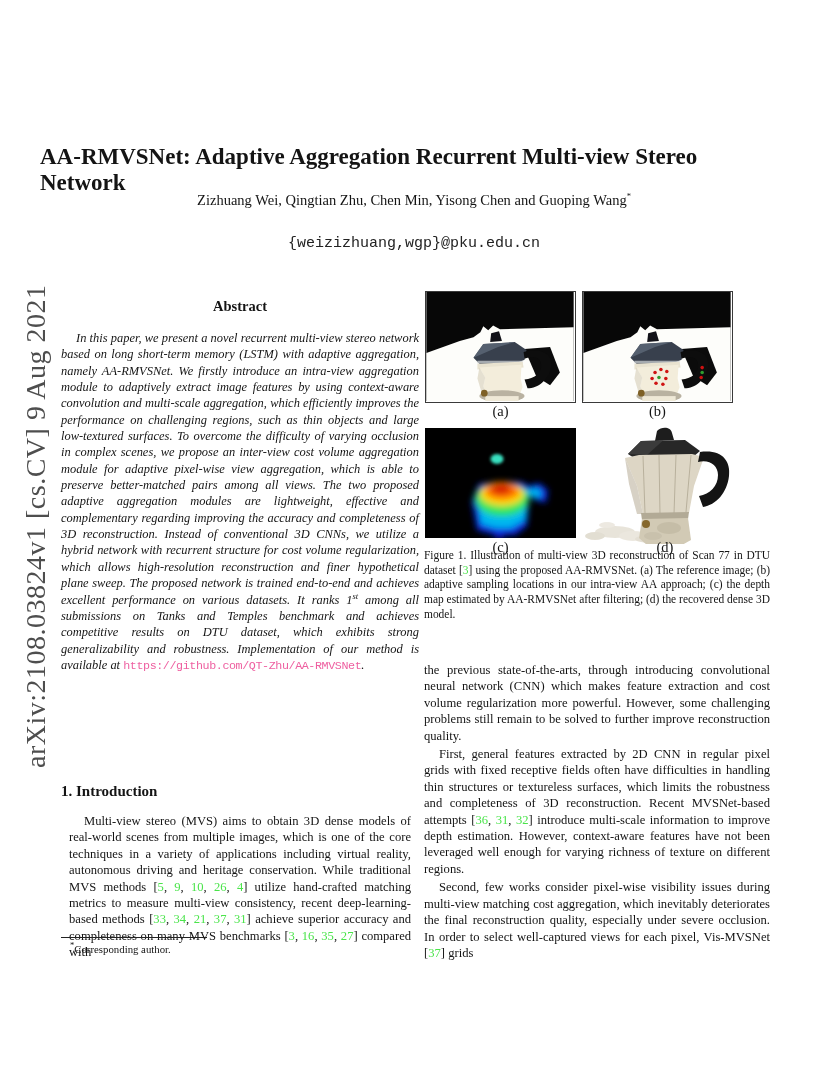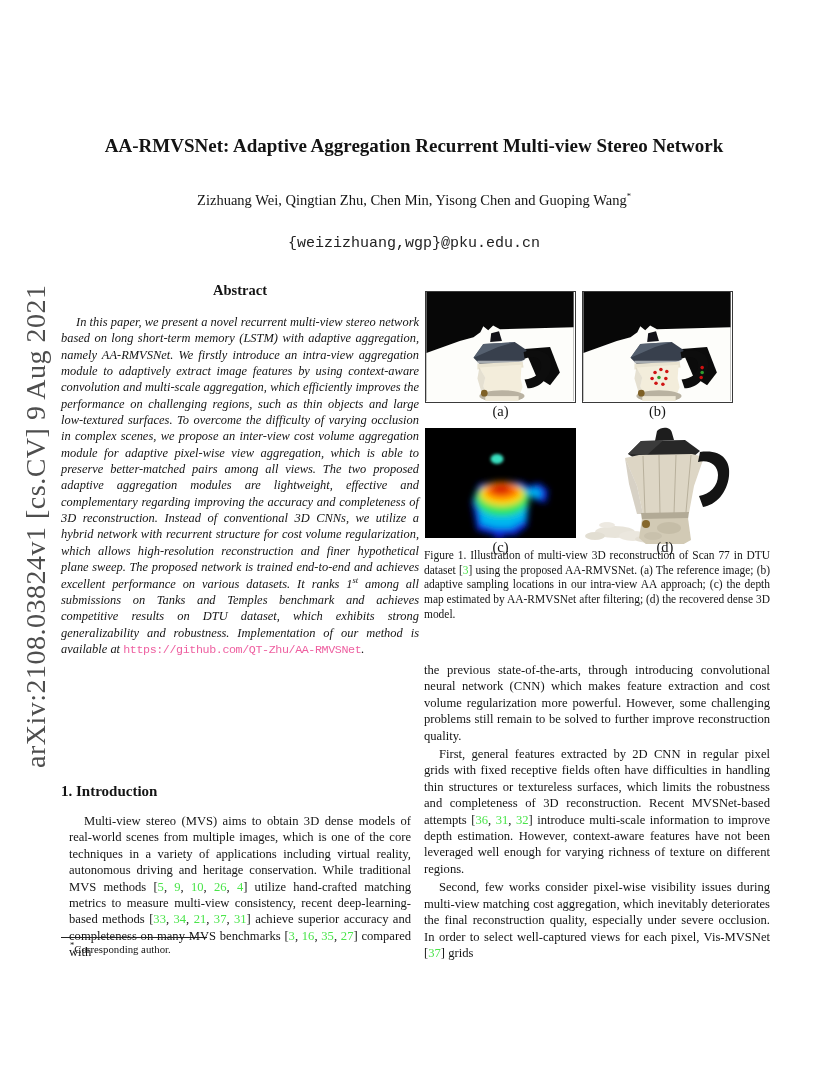--- a/index.html
+++ b/index.html
@@ -10,32 +10,32 @@
     font-family:"Liberation Serif", serif; color:#141414;
   }
   
   .arxiv-stamp {
     position:absolute; left:20px; top:768px; width:500px;
     transform:rotate(-90deg); transform-origin:0 0;
     font-size:28px; color:#4e4e4e; white-space:nowrap; letter-spacing:0.5px;
   }
   
   .title {
-    position:absolute; top:135px; left:40px; width:748px;
-    text-align:center; font-size:19px; font-weight:bold;
+    position:absolute; top:144px; left:40px; width:748px;
+    text-align:left; font-size:23px; font-weight:bold;
   }
   .authors { position:absolute; top:192px; left:60px; width:708px; text-align:center; font-size:14.5px; }
   .affiliation { position:absolute; top:214px; left:60px; width:708px; text-align:center; font-size:14.5px; }
   .email {
     position:absolute; top:235px; left:60px; width:708px; text-align:center;
     font-family:"Liberation Mono","DejaVu Sans Mono",monospace; font-size:15px; color:#222;
   }
   
   .abstract-block { position:absolute; top:282px; left:61px; width:358px; }
-  .abstract-heading { text-align:center; font-weight:bold; font-size:14.5px; margin:0 0 15px 0; }
+  .abstract-heading { text-align:center; font-weight:bold; font-size:14.5px; margin:16px 0 15px 0; }
   .abstract-text {
     font-style:italic; font-size:12.45px; line-height:16.35px; text-align:justify;
     text-indent:15px;
   }
   .intro-block { position:absolute; top:783px; left:61px; width:358px; }
   .section-heading { font-size:15px; font-weight:bold; margin:0 0 13px 0; }
   .body-text { font-size:12.6px; line-height:16.4px; text-align:justify; margin:8px; }
   .body-text.indent { text-indent:15px; }
   .footnote-block { position:absolute; top:937px; left:61px; width:358px; }
   .fn-rule { width:146px; border-top:1px solid #222; margin-bottom:5px; }

